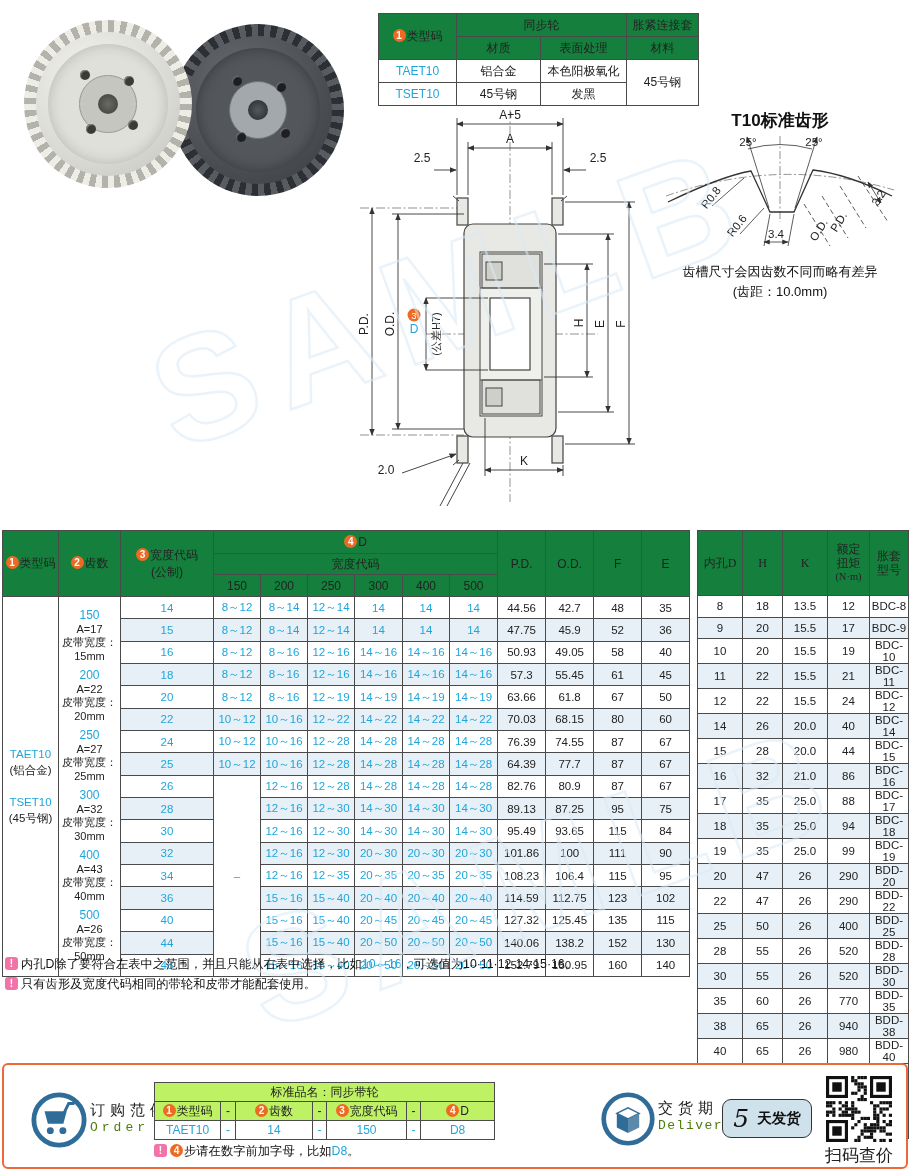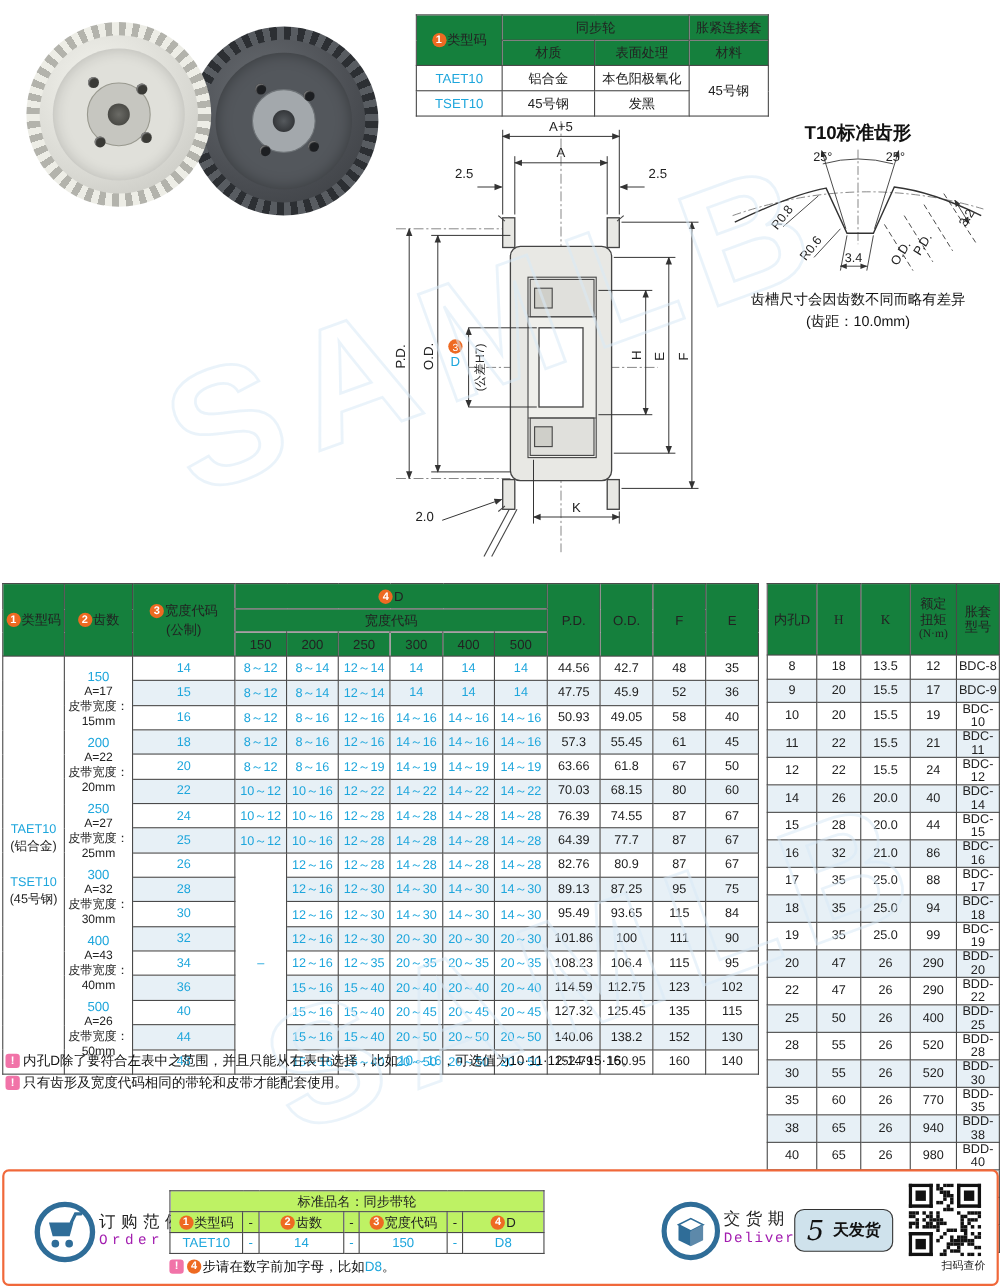--- a/index.html
+++ b/index.html
@@ -67,21 +67,21 @@
   .bt tbody tr:nth-child(even) td{background:#e7f0f6;}
   
   .note{position:absolute;font-size:12.3px;color:#111;}
   
   .footer{position:absolute;left:2px;top:1063px;width:902px;height:102px;
           border:2px solid #f0683a;border-radius:6px;background:#fff;}
   .otable{font-size:12px;}
   .otable th{background:#bef264;}
   .otable th,.otable td{height:18px;}
   .flabel-cn{font-size:15px;letter-spacing:5px;color:#222;}
-  .flabel-en{font-size:13px;letter-spacing:4px;color:#a21caf;font-family:"Liberation Mono","DejaVu Sans Mono",monospace;}
+  .flabel-en{font-size:13px;letter-spacing:4px;color:#4d7c0f;font-family:"Liberation Mono","DejaVu Sans Mono",monospace;}
   .dbadge{position:absolute;left:722px;top:1099px;width:88px;height:37px;background:#cfe2ec;
           border:1.5px solid #333;border-radius:9px;display:flex;align-items:center;justify-content:center;gap:8px;}
   .dbadge .num{font-family:"DejaVu Serif","Liberation Serif",serif;font-style:italic;font-size:25px;color:#111;}
   .dbadge .unit{font-size:14.5px;font-weight:bold;color:#111;}
   svg text{font-family:"Liberation Sans","DejaVu Sans",sans-serif;}
 </style>
 </head>
 <body>
 
 <div class="page">
@@ -944,17 +944,17 @@
       <rect x="12" y="19" width="1" height="1" fill="#111"></rect>
       <rect x="13" y="19" width="1" height="1" fill="#111"></rect>
       <rect x="14" y="19" width="1" height="1" fill="#111"></rect>
       <rect x="9" y="20" width="1" height="1" fill="#111"></rect>
       <rect x="10" y="20" width="1" height="1" fill="#111"></rect>
       <rect x="15" y="20" width="1" height="1" fill="#111"></rect>
       <rect x="17" y="20" width="1" height="1" fill="#111"></rect>
       <rect x="18" y="20" width="1" height="1" fill="#111"></rect>
       <rect x="20" y="20" width="1" height="1" fill="#111"></rect>
     </svg>
-  <div class="abs" style="left:822px;top:1144px;width:74px;text-align:right;font-size:10px;">扫码查价</div>
+  <div class="abs" style="left:822px;top:1144px;width:74px;text-align:center;font-size:17px;">扫码查价</div>
 
   <div class="wm" style="left:140px;top:210px;">SAMLB</div>
   <div class="wm" style="left:230px;top:790px;">SAMLB</div>
 </div>
 
 </body></html>

